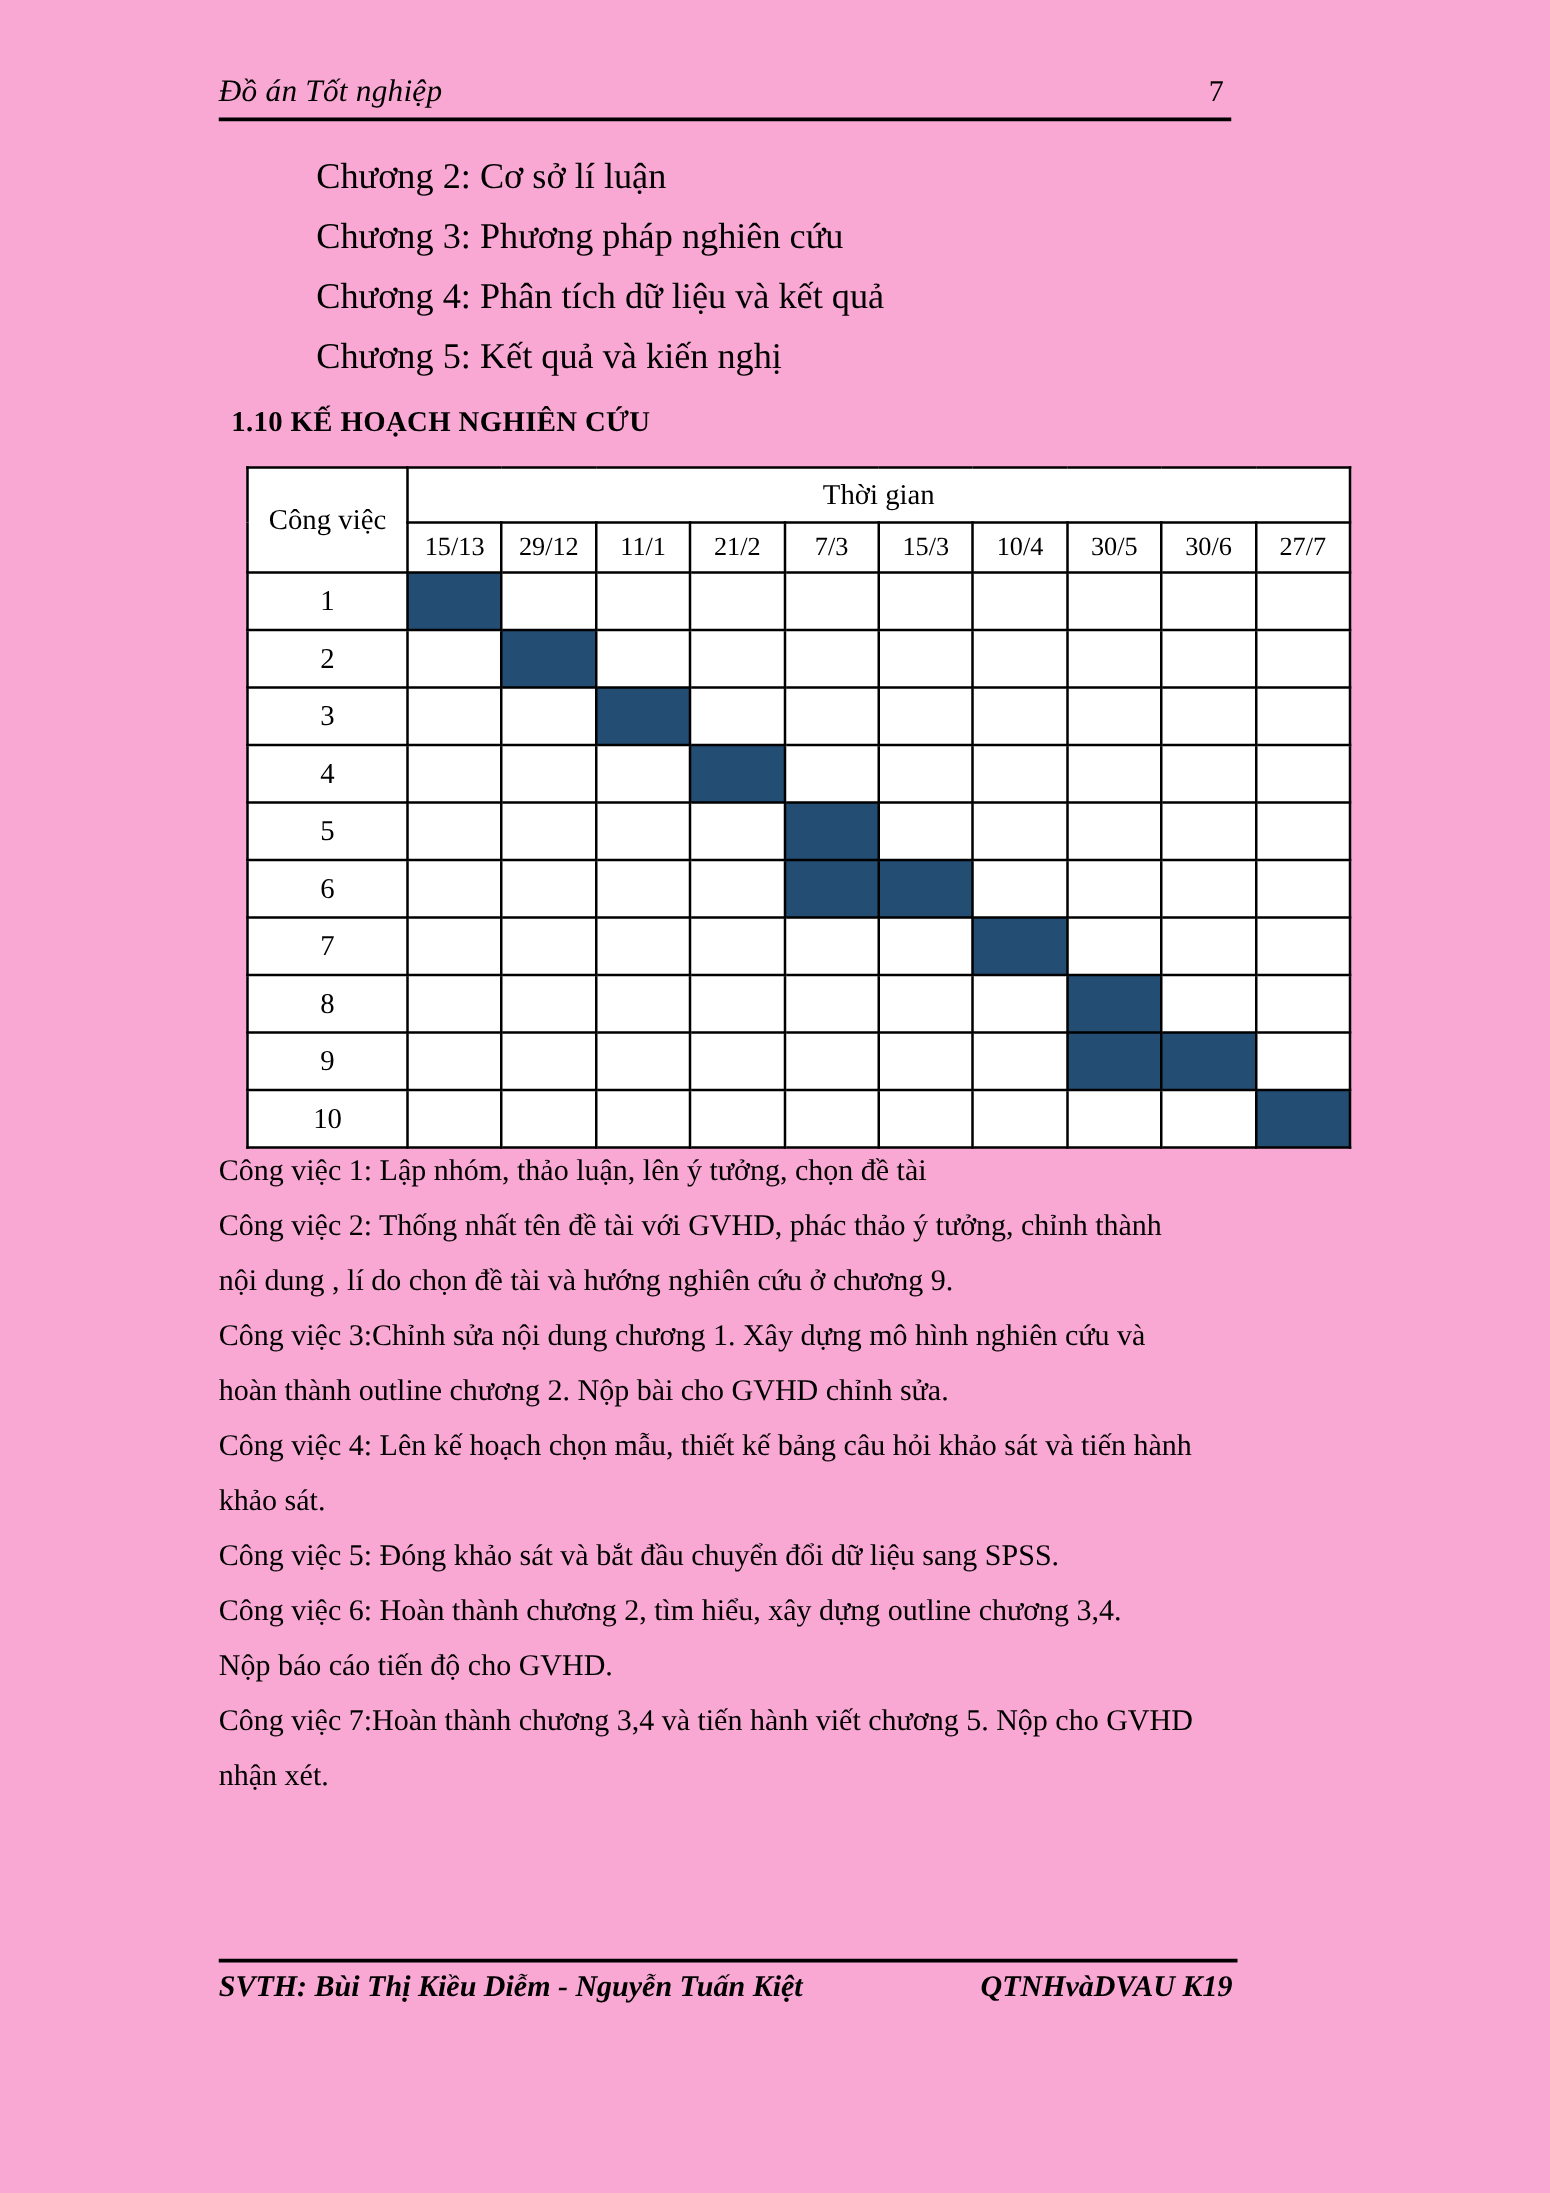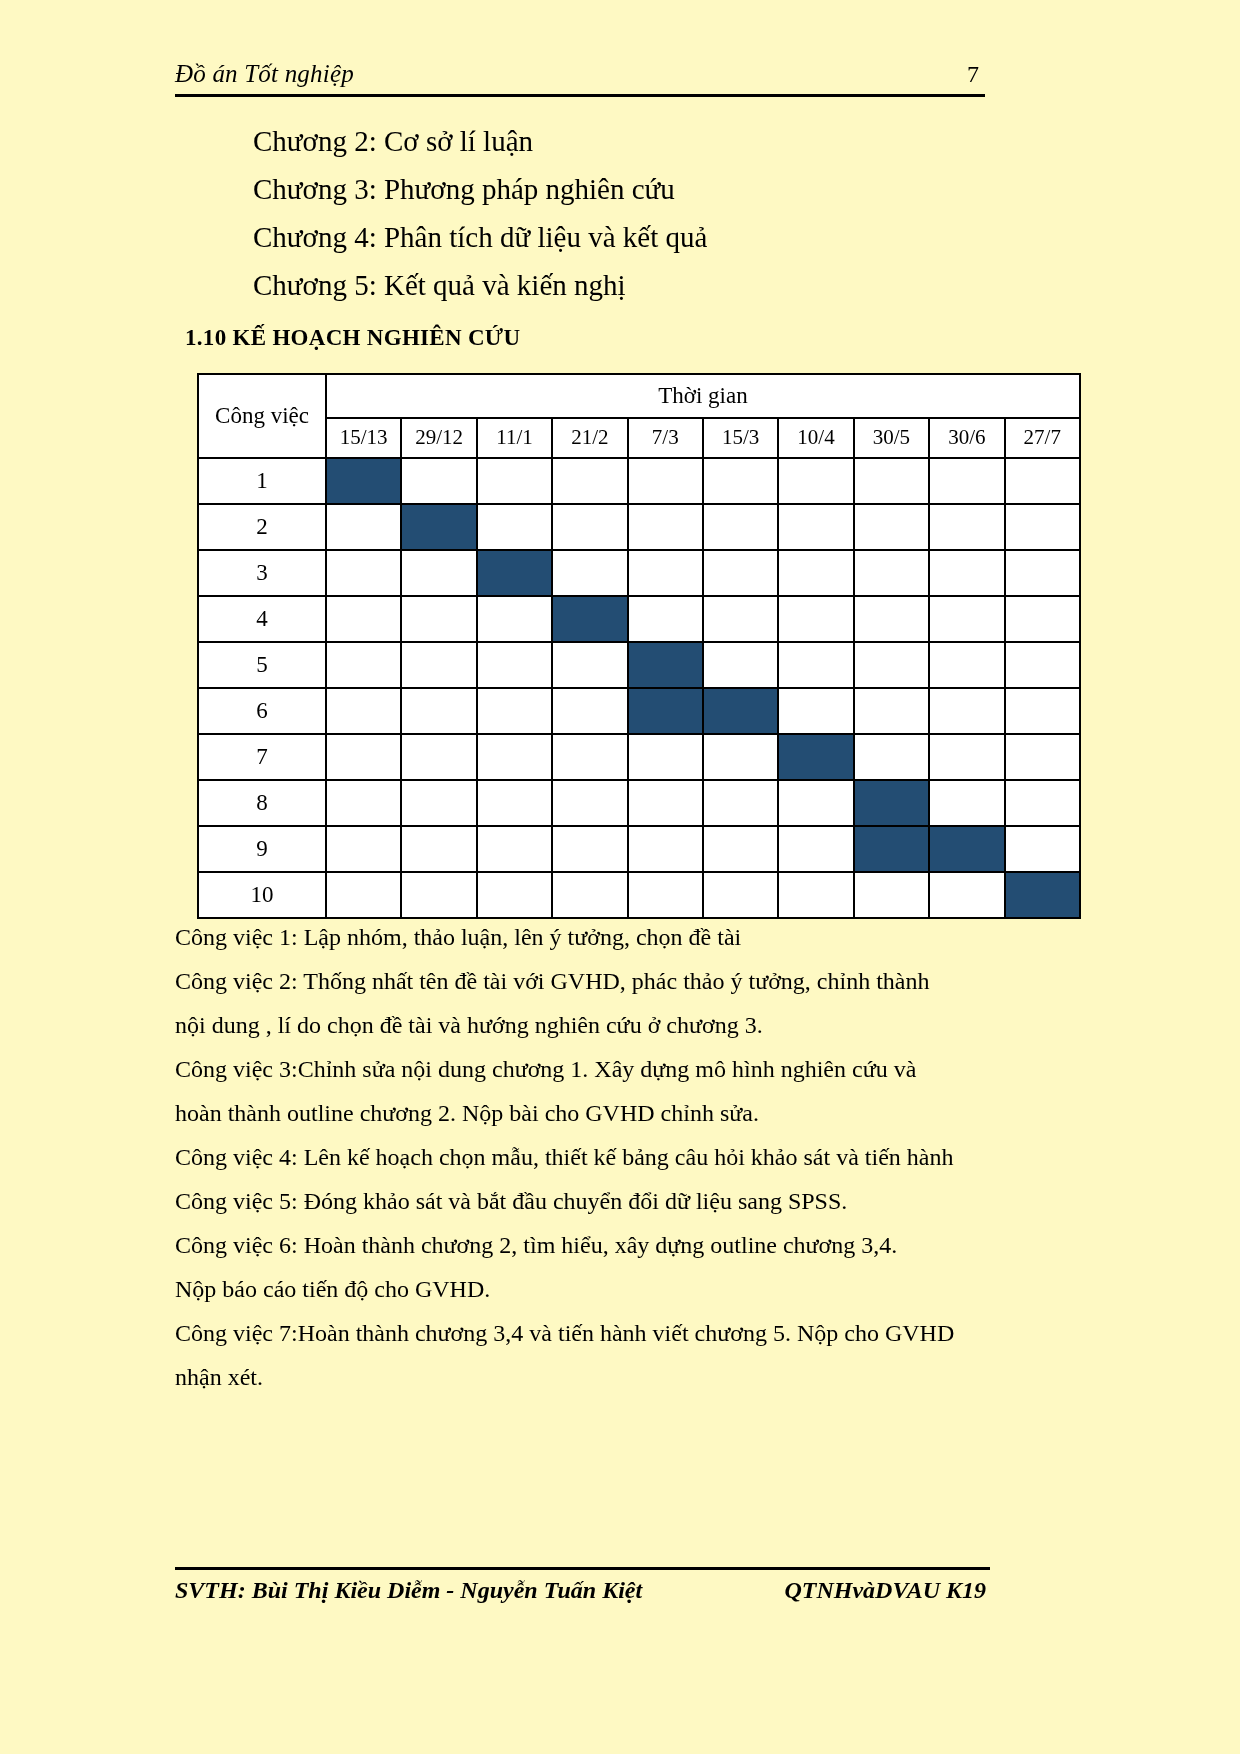--- a/index.html
+++ b/index.html
@@ -10,21 +10,21 @@
   }
   body {
     font-family: "Liberation Serif", "DejaVu Serif", serif;
     color: #000000;
   }
   .page {
     position: relative;
     width: 1240px;
     height: 1754px;
     margin: 0 auto;
-    background: #fef9c3;
+    background: #f9a8d4;
     box-sizing: border-box;
     overflow: hidden;
   }
   .content {
     position: absolute;
     left: 175px;
     top: 60px;
     width: 810px;
   }
 
@@ -336,24 +336,25 @@
             <td class="cell"></td>
             <td class="cell"></td>
             <td class="cell filled" style="background: rgb(35, 77, 115);"></td>
           </tr>
         </tbody>
     </table>
 
     <div class="body-text" id="body-text">
         <p>Công việc 1: Lập nhóm, thảo luận, lên ý tưởng, chọn đề tài</p>
         <p>Công việc 2: Thống nhất tên đề tài với GVHD, phác thảo ý tưởng, chỉnh thành</p>
-        <p>nội dung , lí do chọn đề tài và hướng nghiên cứu ở chương 3.</p>
+        <p>nội dung , lí do chọn đề tài và hướng nghiên cứu ở chương 9.</p>
         <p>Công việc 3:Chỉnh sửa nội dung chương 1. Xây dựng mô hình nghiên cứu và</p>
         <p>hoàn thành outline chương 2. Nộp bài cho GVHD chỉnh sửa.</p>
         <p>Công việc 4: Lên kế hoạch chọn mẫu, thiết kế bảng câu hỏi khảo sát và tiến hành</p>
+        <p>khảo sát.</p>
         <p>Công việc 5: Đóng khảo sát và bắt đầu chuyển đổi dữ liệu sang SPSS.</p>
         <p>Công việc 6: Hoàn thành chương 2, tìm hiểu, xây dựng outline chương 3,4.</p>
         <p>Nộp báo cáo tiến độ cho GVHD.</p>
         <p>Công việc 7:Hoàn thành chương 3,4 và tiến hành viết chương 5. Nộp cho GVHD</p>
         <p>nhận xét.</p>
       </div>
 
   </div>
 
   <div class="page-footer">

